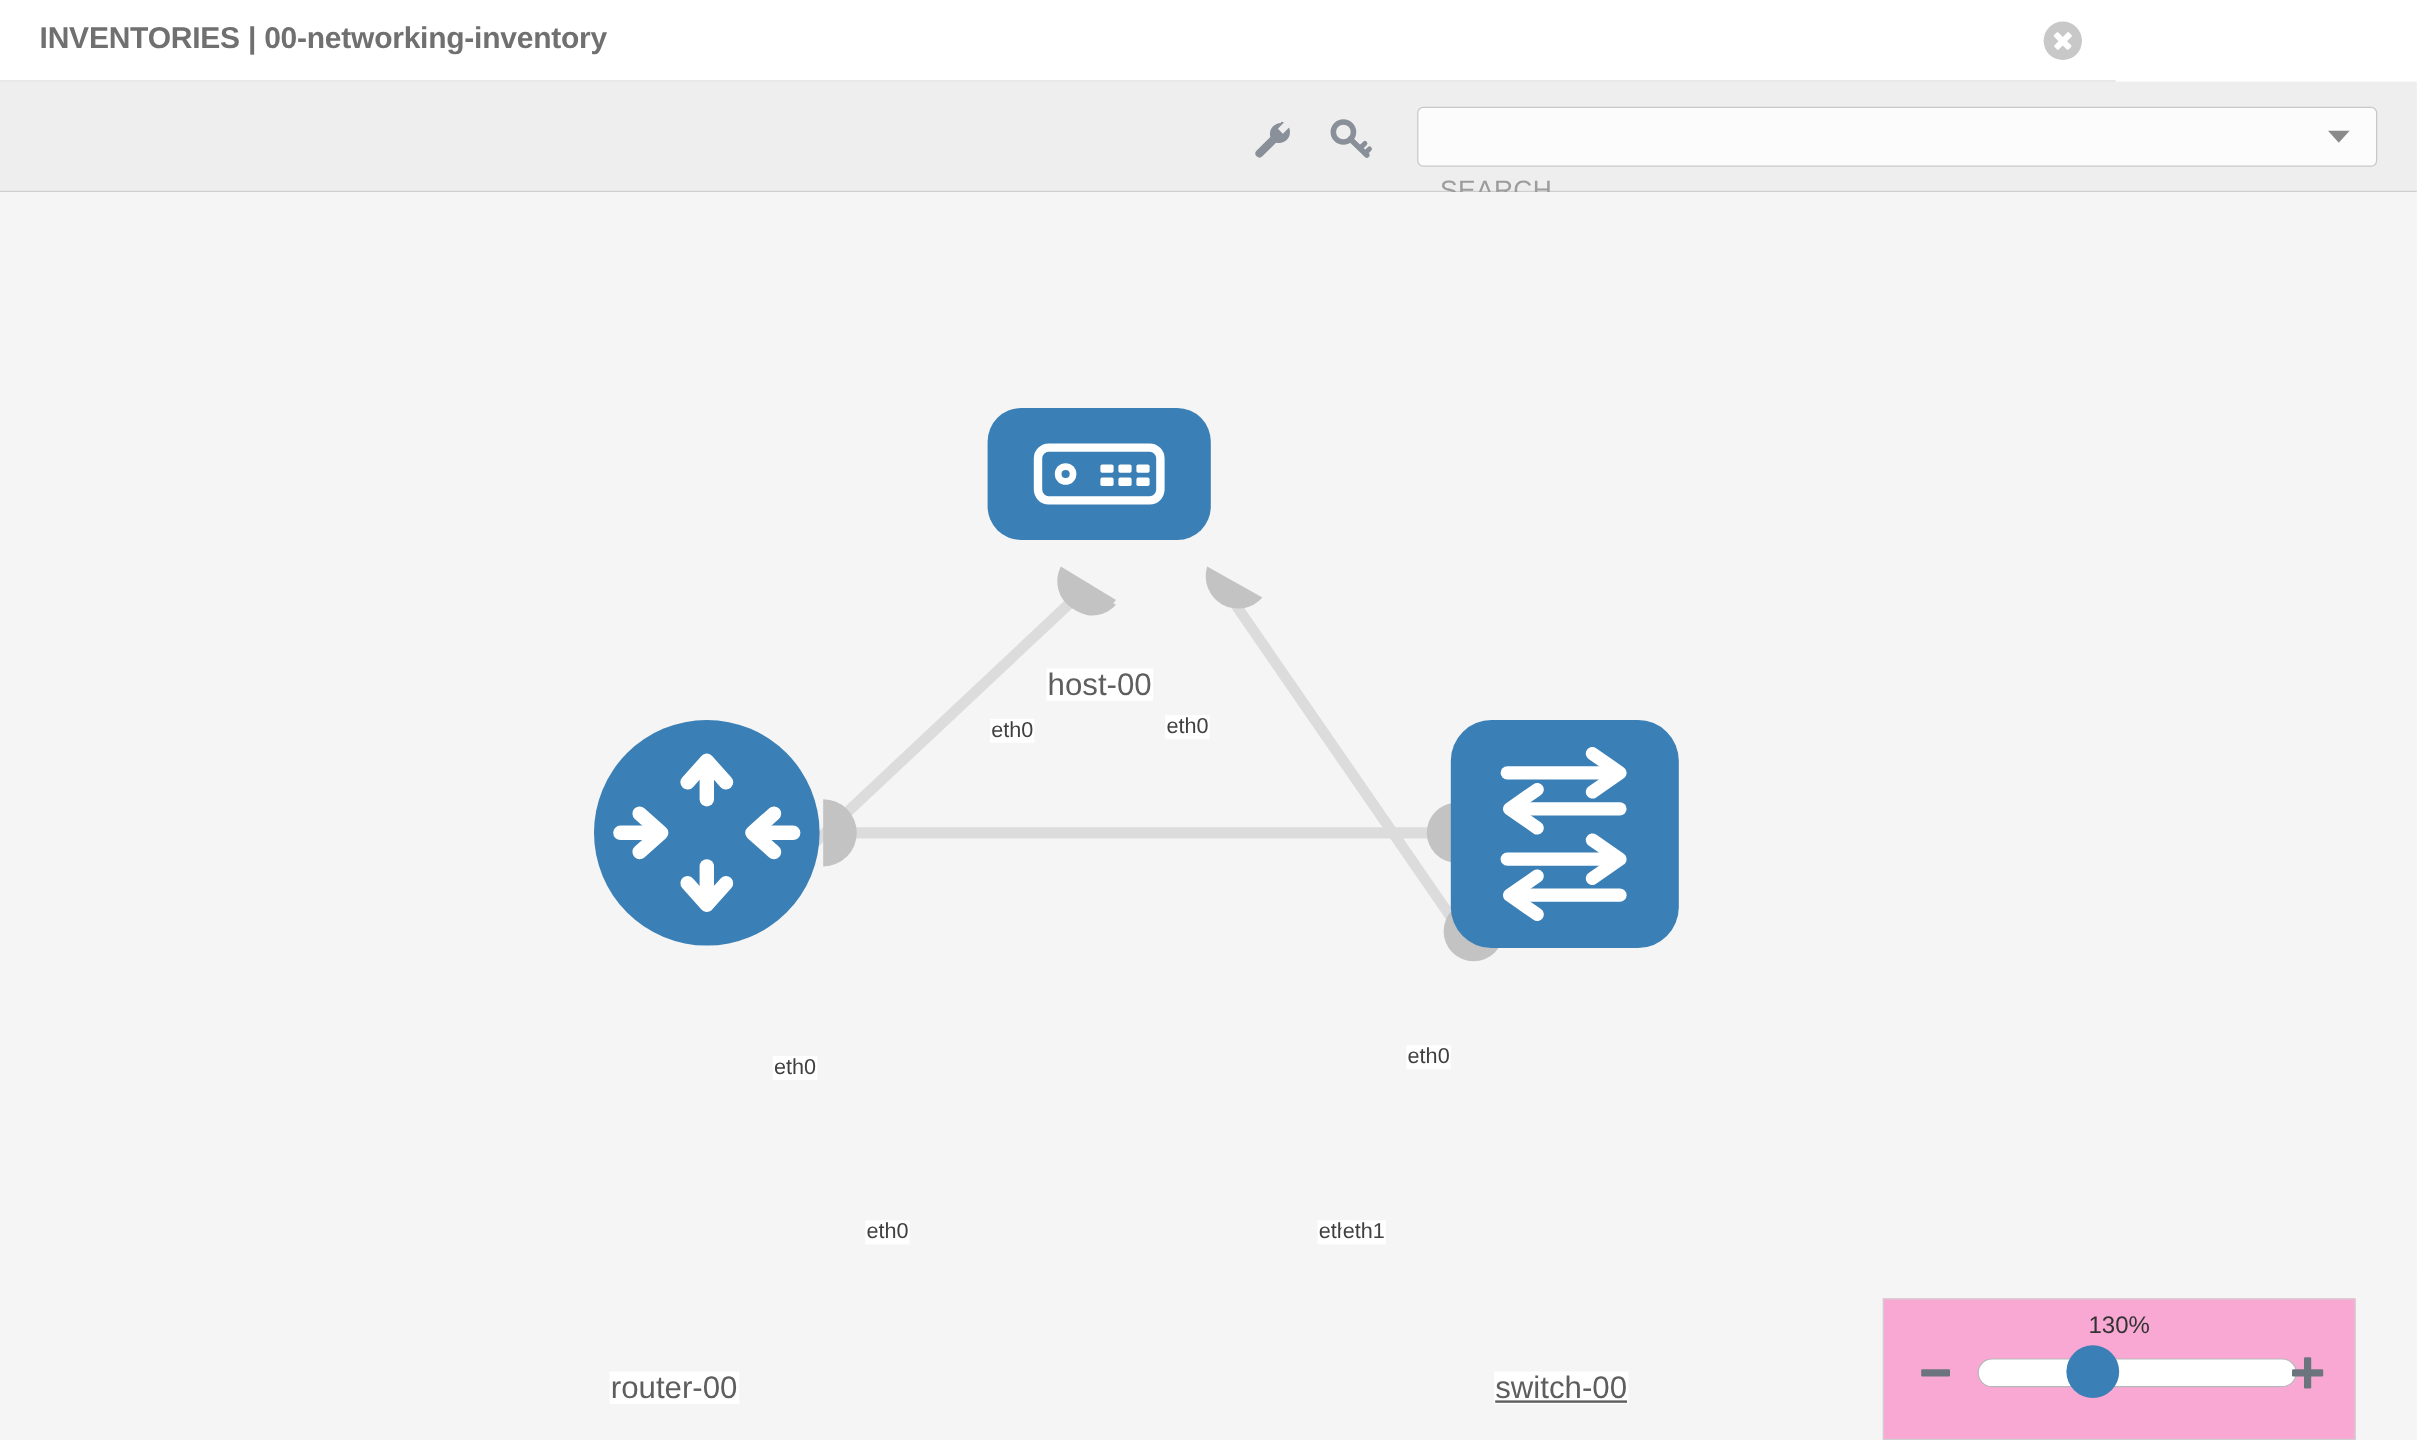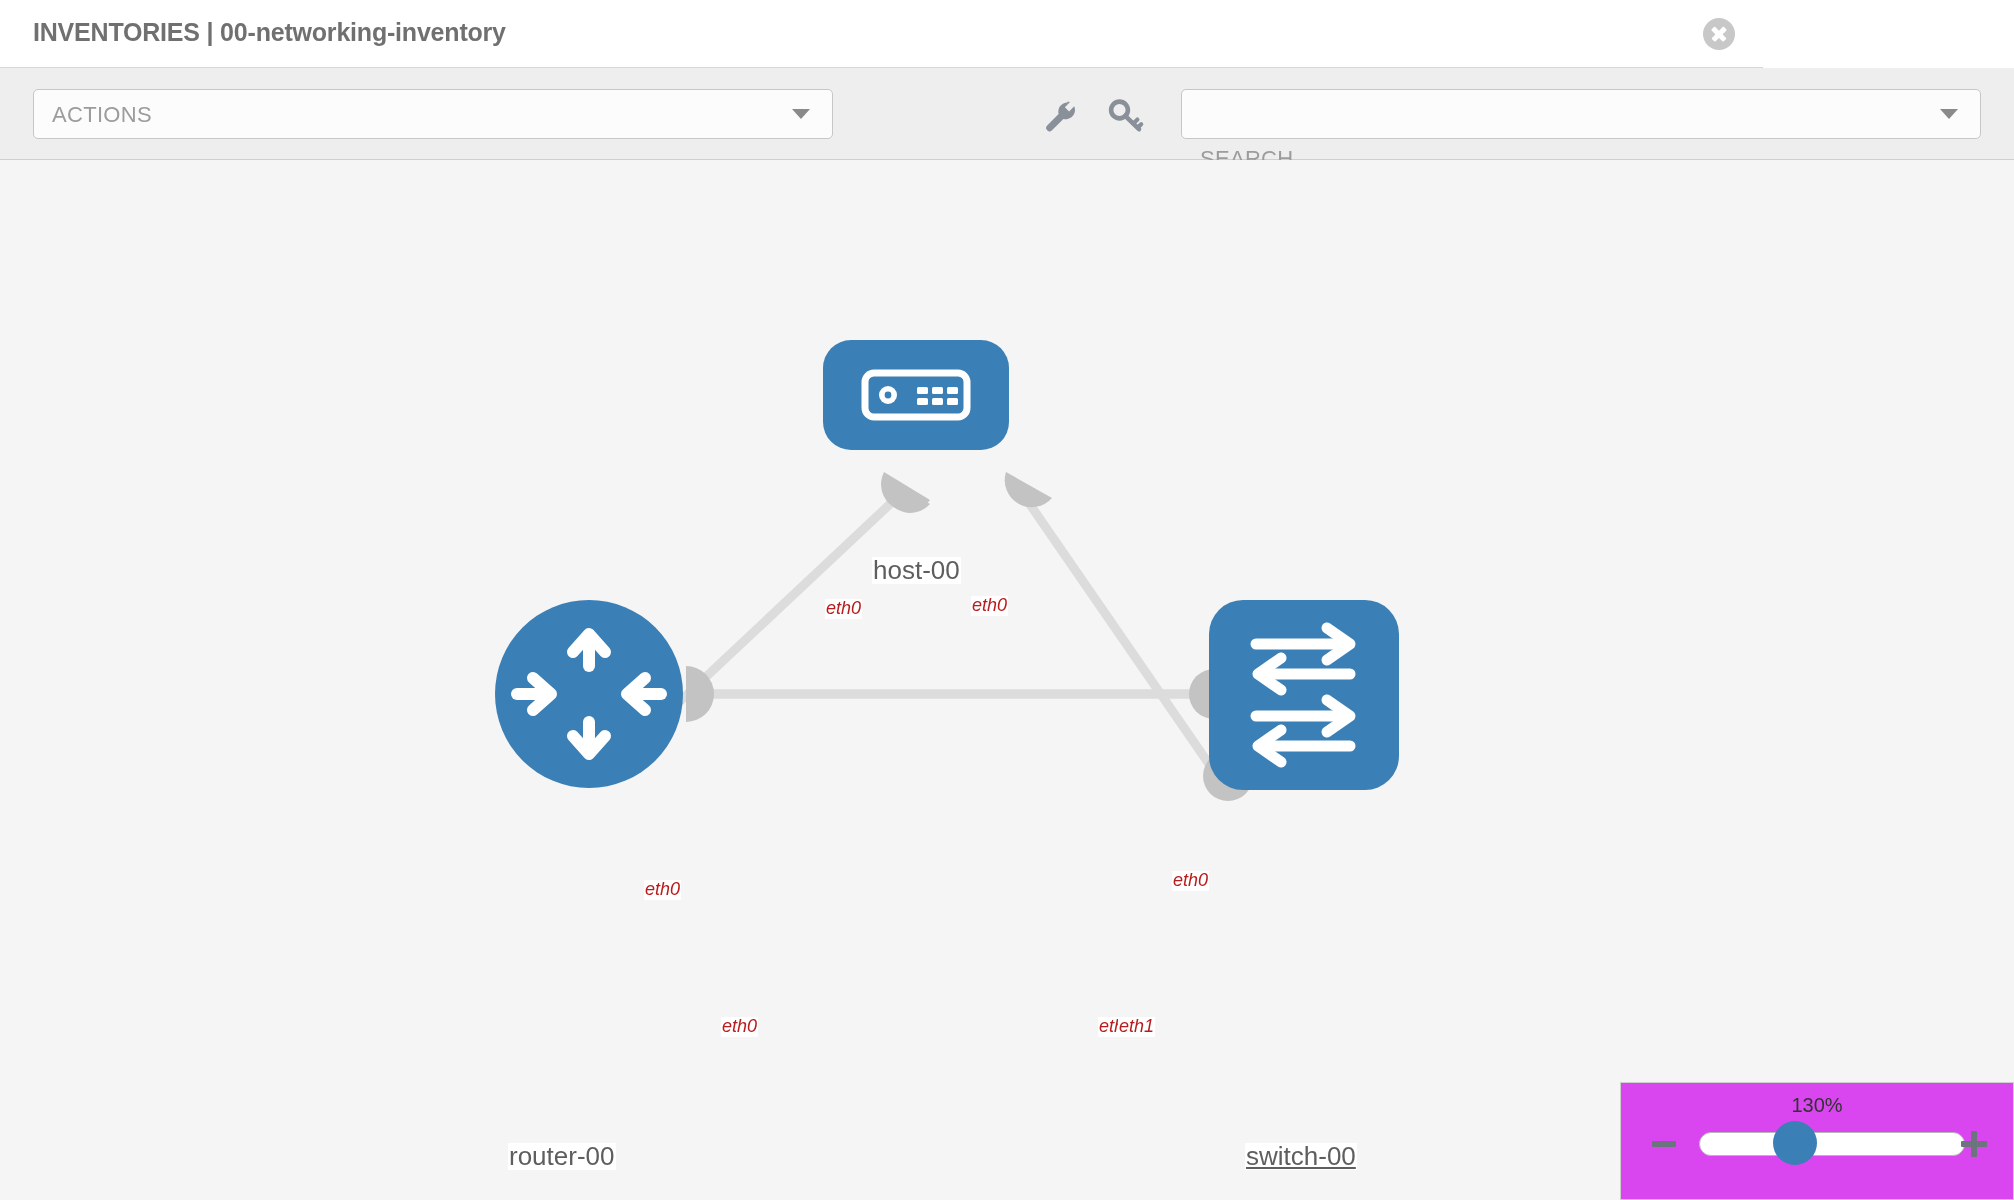--- a/index.html
+++ b/index.html
@@ -127,34 +127,33 @@
     font-size: 26px;
     color: #5e5e5e;
     background: #ffffff;
     white-space: nowrap;
     line-height: 1.05;
     padding: 0 1px;
   }
   .iflabel {
     position: absolute;
     font-size: 18px;
-    color: #b91c1c;
+    color: #404040;
     background: #ffffff;
     white-space: nowrap;
     line-height: 1.1;
     padding: 0 1px;
-    font-style: italic;
   }
 
   
   .zoom-panel {
     position: absolute;
-    left: 1620px; top: 1082px;
+    left: 1569px; top: 1082px;
     width: 394px; height: 118px;
-    background: #d946ef;
+    background: #f9a8d4;
     border: 1px solid #cfcfcf;
   }
   .zoom-level {
     position: absolute;
     top: 11px; left: 0; right: 0;
     text-align: center;
     font-size: 20px;
     color: #333333;
   }
   .zoom-minus, .zoom-plus {
@@ -196,24 +195,20 @@
 <div class="header">
   <div class="page-title">INVENTORIES | 00-networking-inventory</div>
   <div class="close-btn">
     <span class="bar b1"></span>
     <span class="bar b2"></span>
   </div>
 </div>
 
 <div class="toolbar">
 
-  <div class="actions-select">
-    <span class="label">ACTIONS</span>
-    <span class="caret"></span>
-  </div>
 
   <div class="tool-icon wrench">
     <svg viewBox="0 0 40 40" width="40" height="40" aria-hidden="true">
       <path d="M27.5 6.5a9.2 9.2 0 0 0-8.9 11.6L7.2 29.5a3.4 3.4 0 0 0 0 4.8 3.4 3.4 0 0 0 4.8 0l11.4-11.4a9.2 9.2 0 0 0 11.6-8.9c0-1.3-.3-2.6-.8-3.7l-5.1 5.1-4.2-4.2 5.1-5.1a9.1 9.1 0 0 0-2.5-.6z" fill="#8a9099"></path>
     </svg>
   </div>
 
   <div class="tool-icon key">
     <svg viewBox="0 0 40 40" width="40" height="40" aria-hidden="true">
       <circle cx="14.5" cy="14" r="8.4" fill="none" stroke="#8a9099" stroke-width="4.6"></circle>

